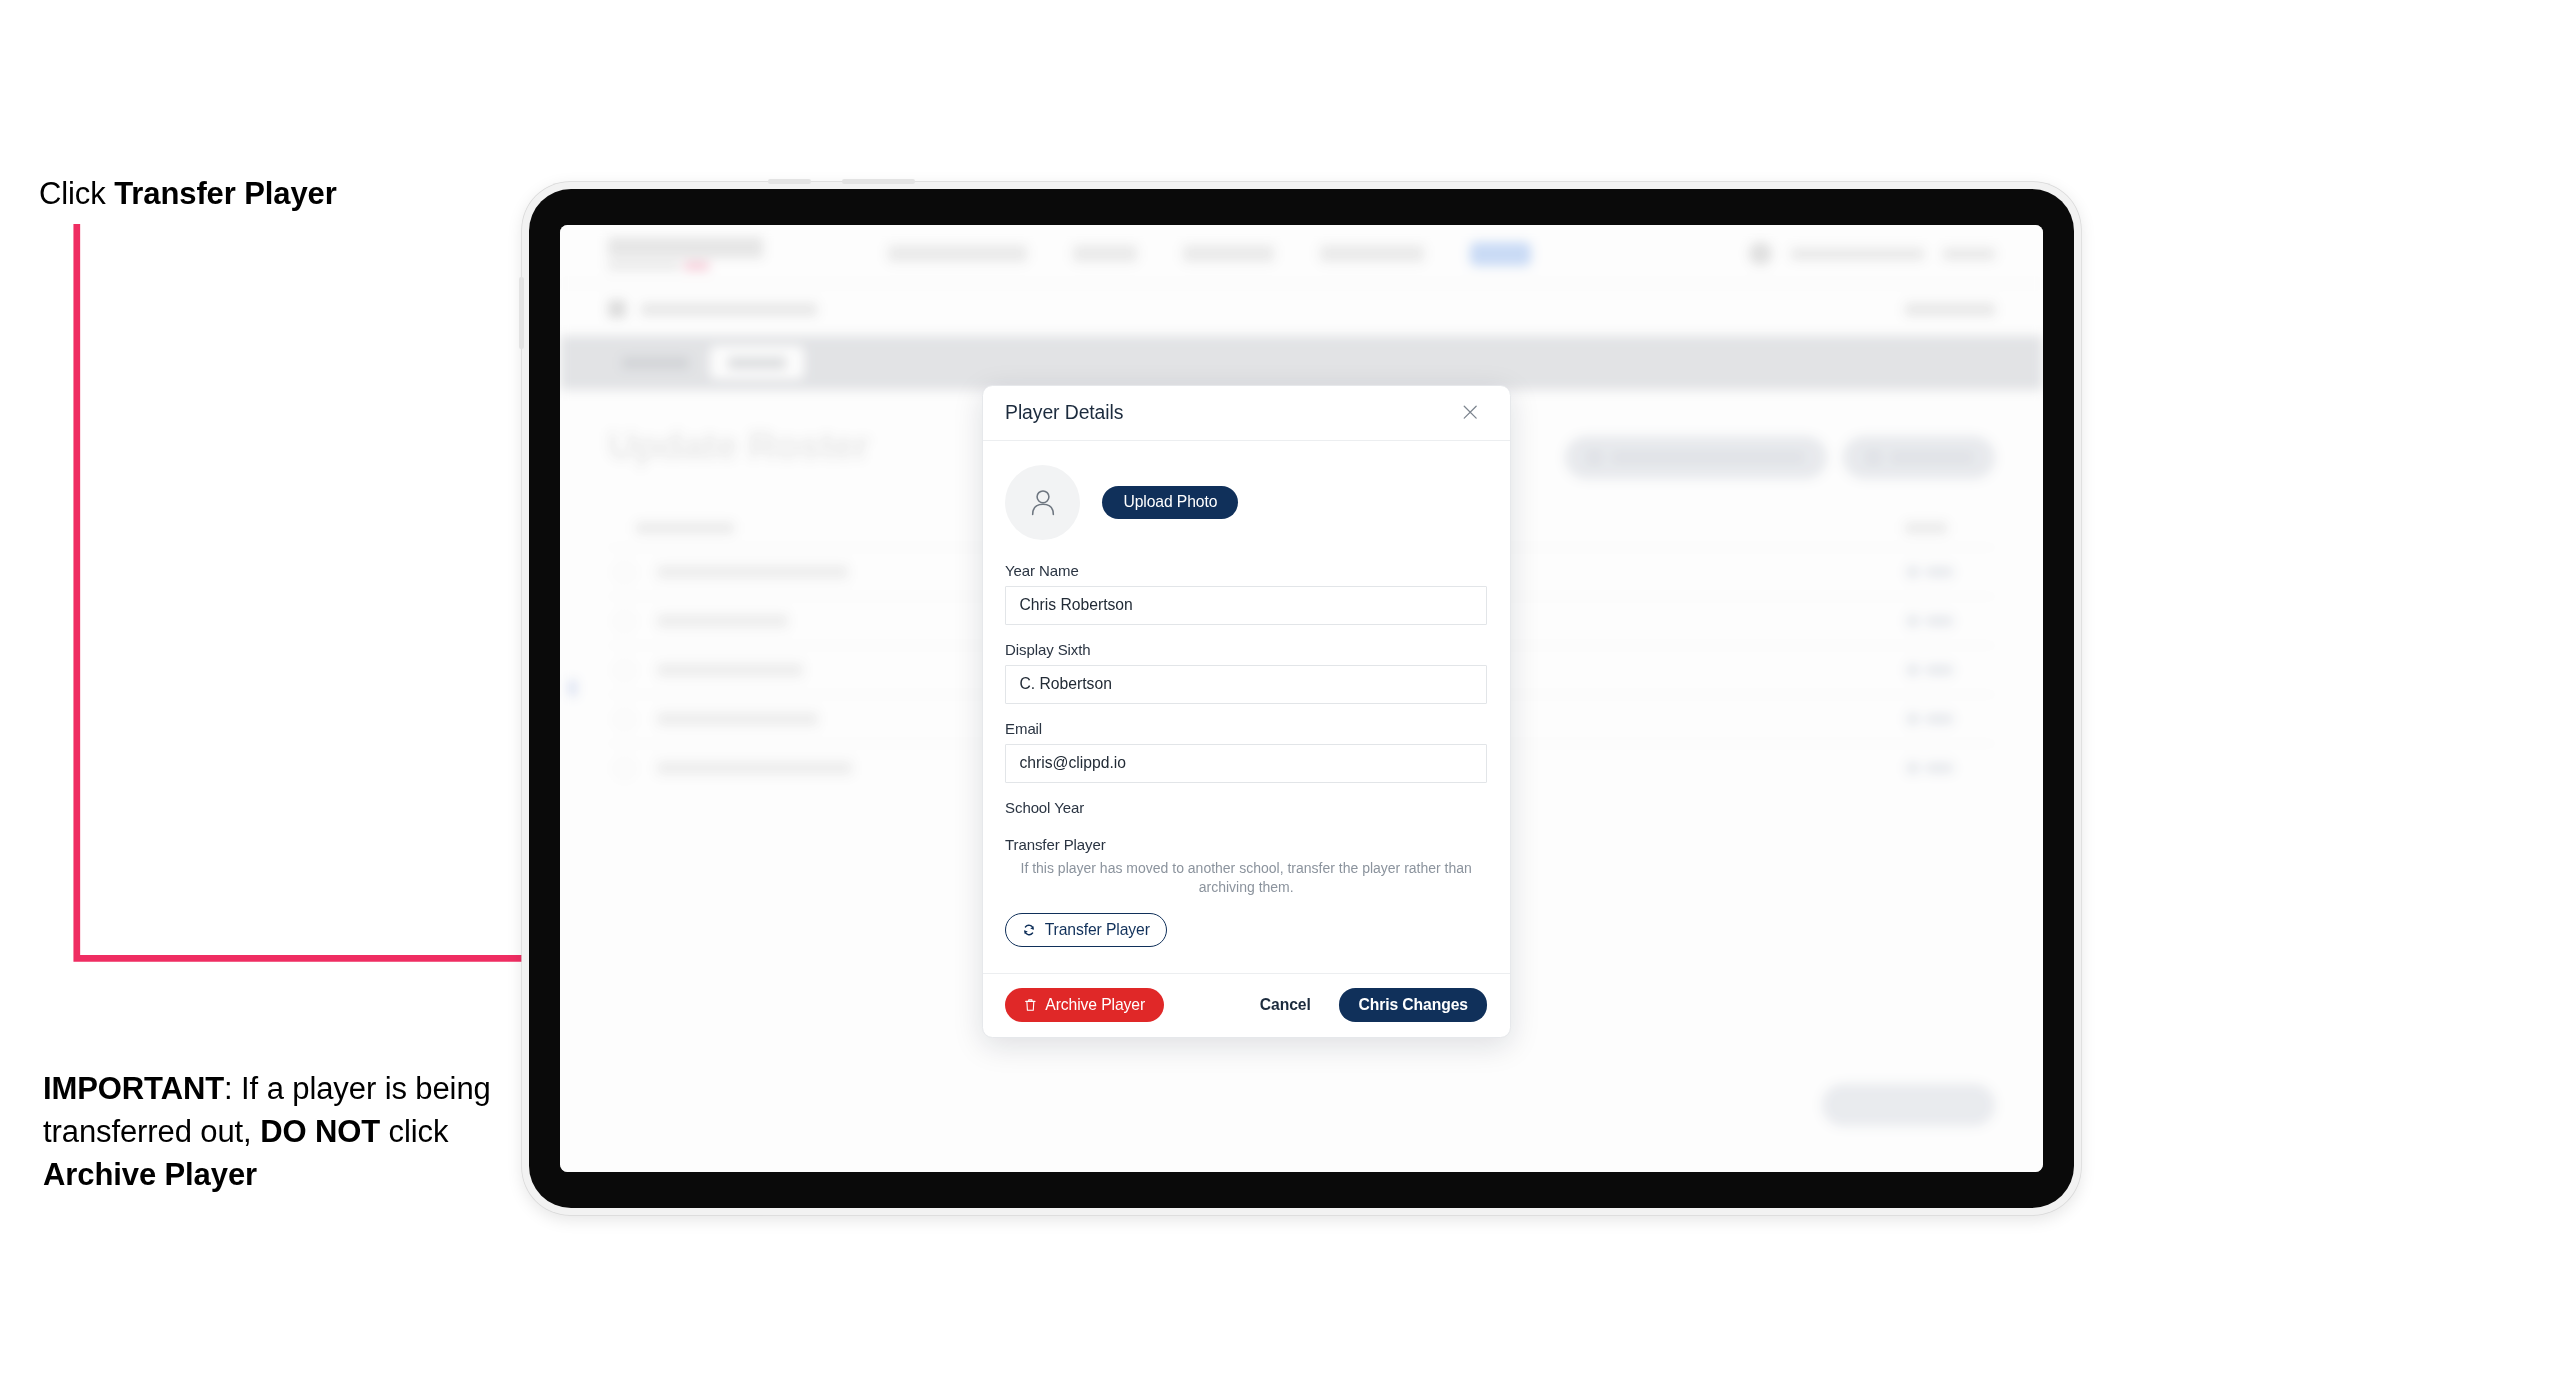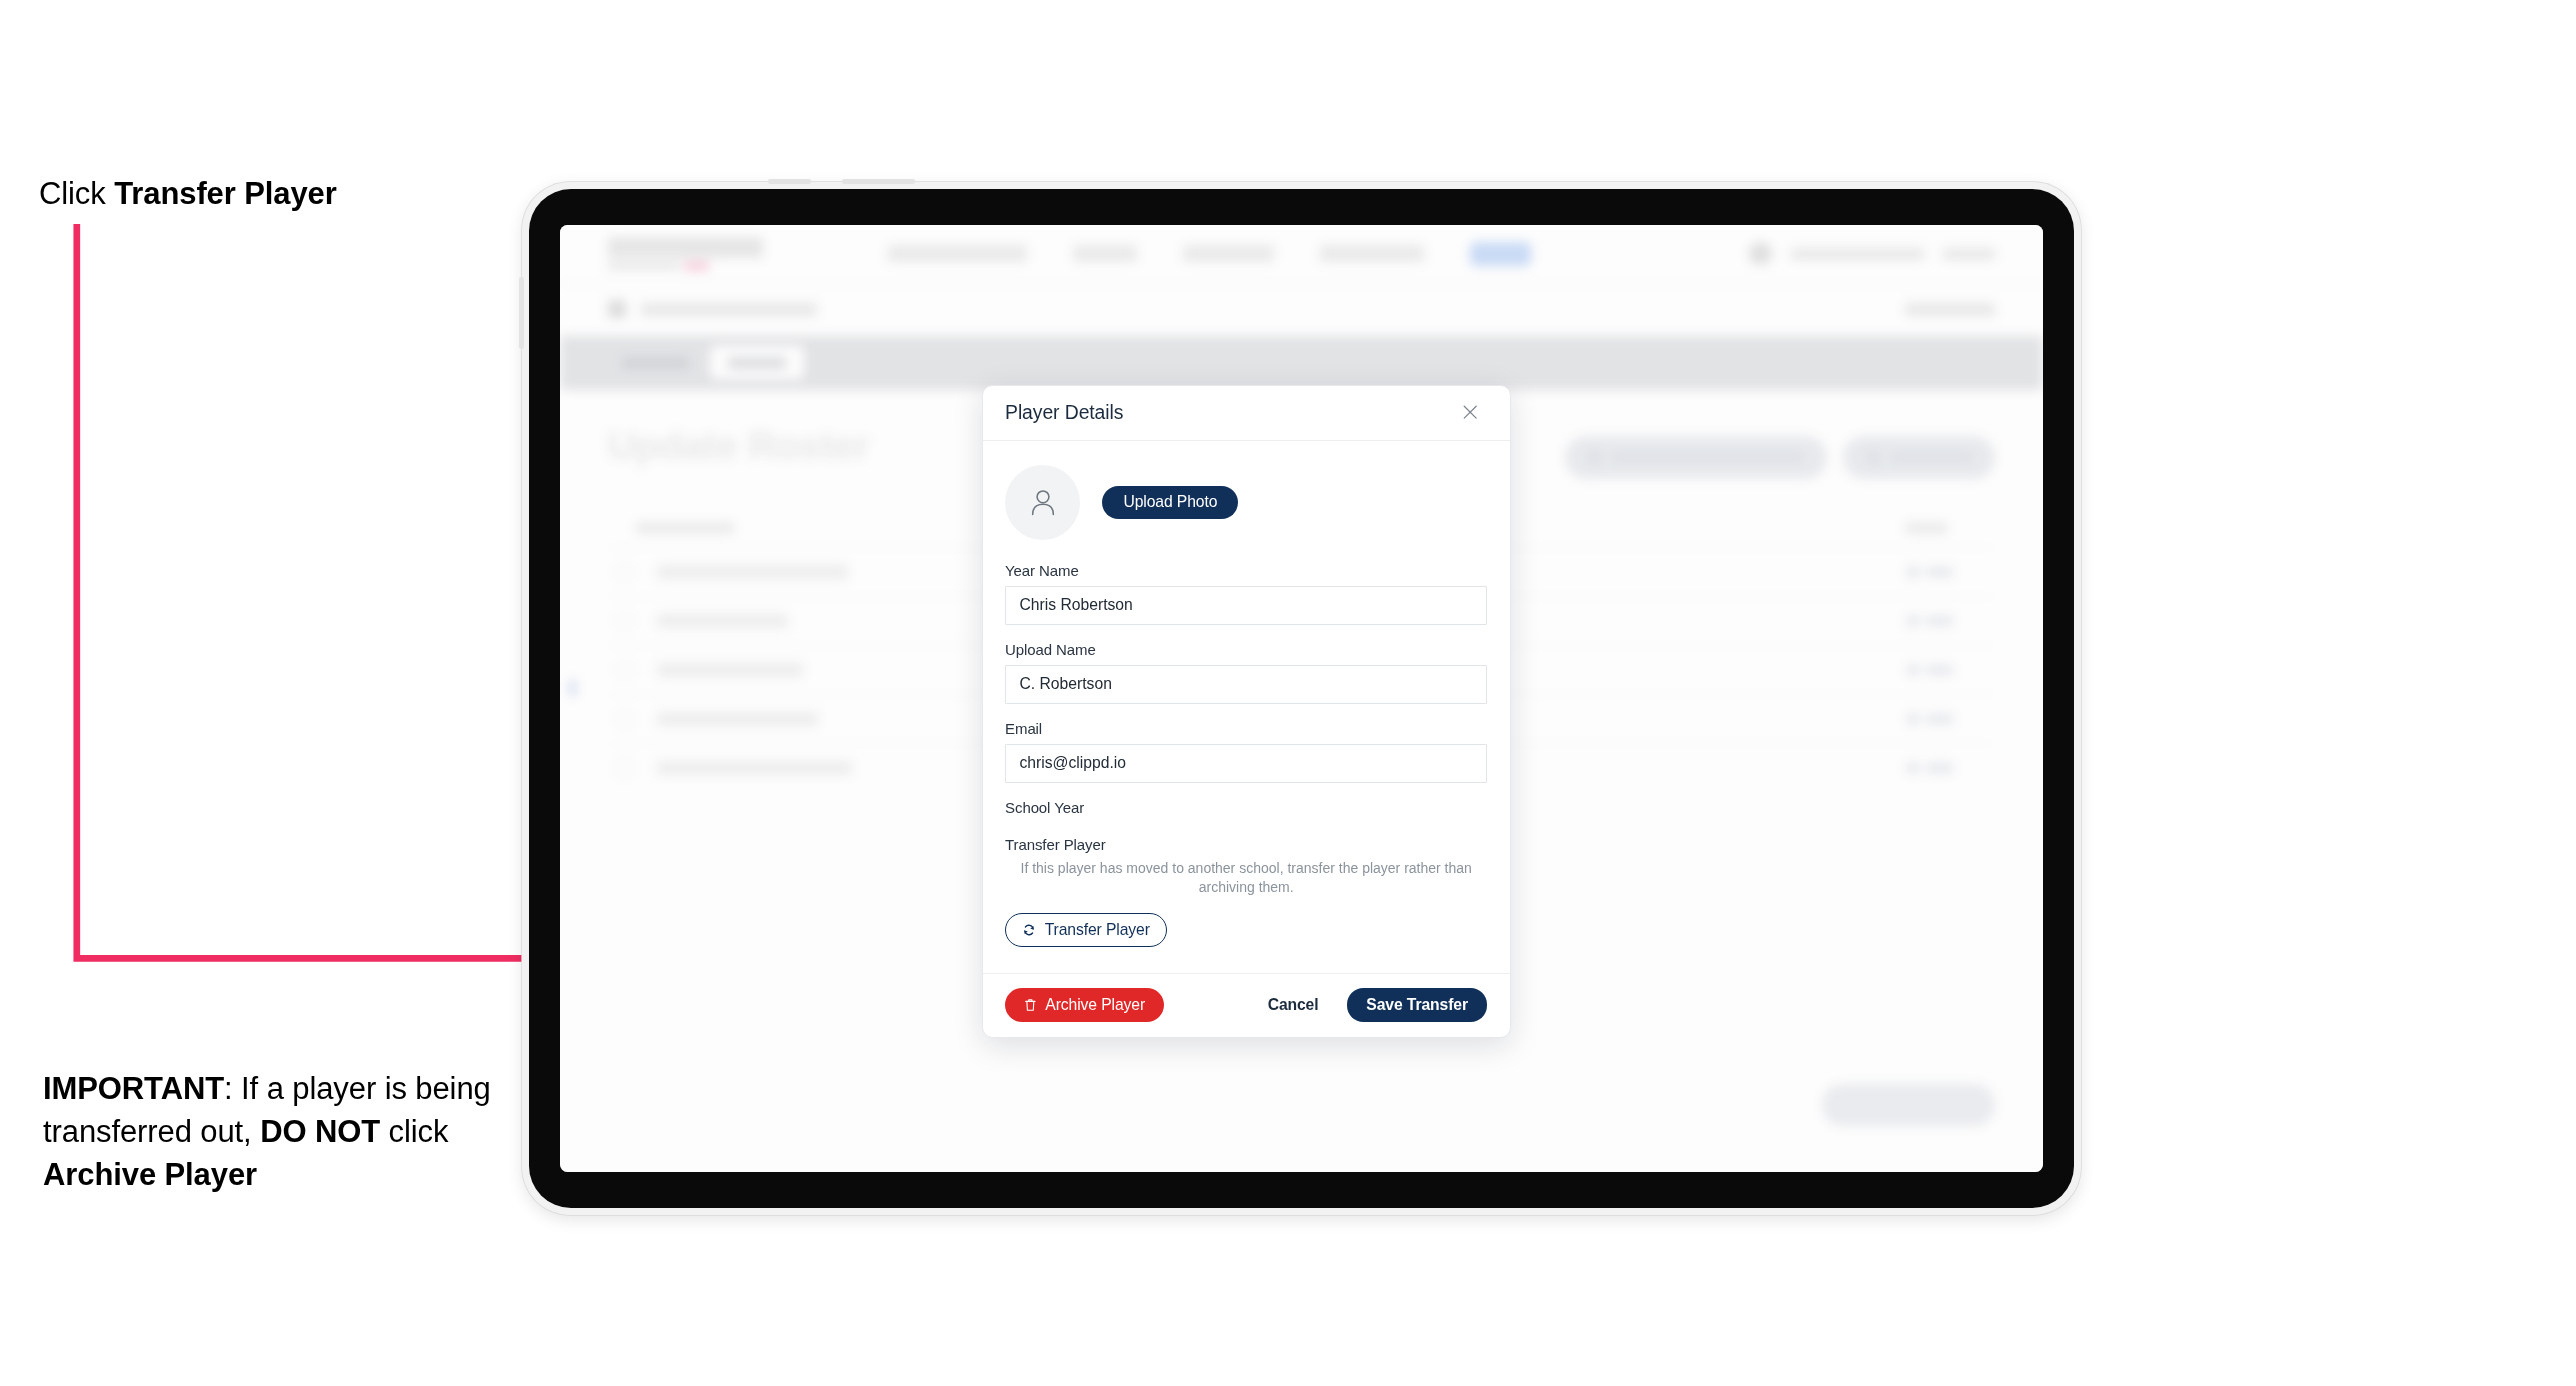--- a/index.html
+++ b/index.html
@@ -536,21 +536,21 @@
             </div>
             <button id="upload-photo-btn">Upload Photo</button>
           </div>
 
           <div class="field">
             <label class="field-label">Year Name</label>
             <input class="field-input" type="text" value="Chris Robertson" style="">
           </div>
 
           <div class="field">
-            <label class="field-label">Upload Name</label>
+            <label class="field-label">Display Sixth</label>
             <input class="field-input" type="text" value="C. Robertson" style="">
           </div>
 
           <div class="field">
             <label class="field-label">Email</label>
             <input class="field-input" type="text" value="chris@clippd.io" style="">
           </div>
 
           <div class="field">
             <label class="field-label">School Year</label>
@@ -580,21 +580,21 @@
               <svg width="12.7" height="14" viewBox="0 0 17 19" aria-hidden="true">
                 <path d="M2.2 4.6 H14.8" stroke="currentColor" stroke-width="1.5" stroke-linecap="round" fill="none"></path>
                 <path d="M6.3 4.6 V2.6 H10.7 V4.6" stroke="currentColor" stroke-width="1.5" fill="none" stroke-linejoin="round"></path>
                 <path d="M3.8 4.6 L4.5 16.6 H12.5 L13.2 4.6" stroke="currentColor" stroke-width="1.5" fill="none" stroke-linejoin="round"></path>
               </svg>
             </span>
             <span>Archive Player</span>
           </button>
           <div id="footer-spacer"></div>
           <button id="cancel-btn">Cancel</button>
-          <button id="save-changes-btn">Save Transfer</button>
+          <button id="save-changes-btn">Chris Changes</button>
         </div>
 
       </div>
 
     </div>
   </div>
 </div>
 
 
 </body></html>

